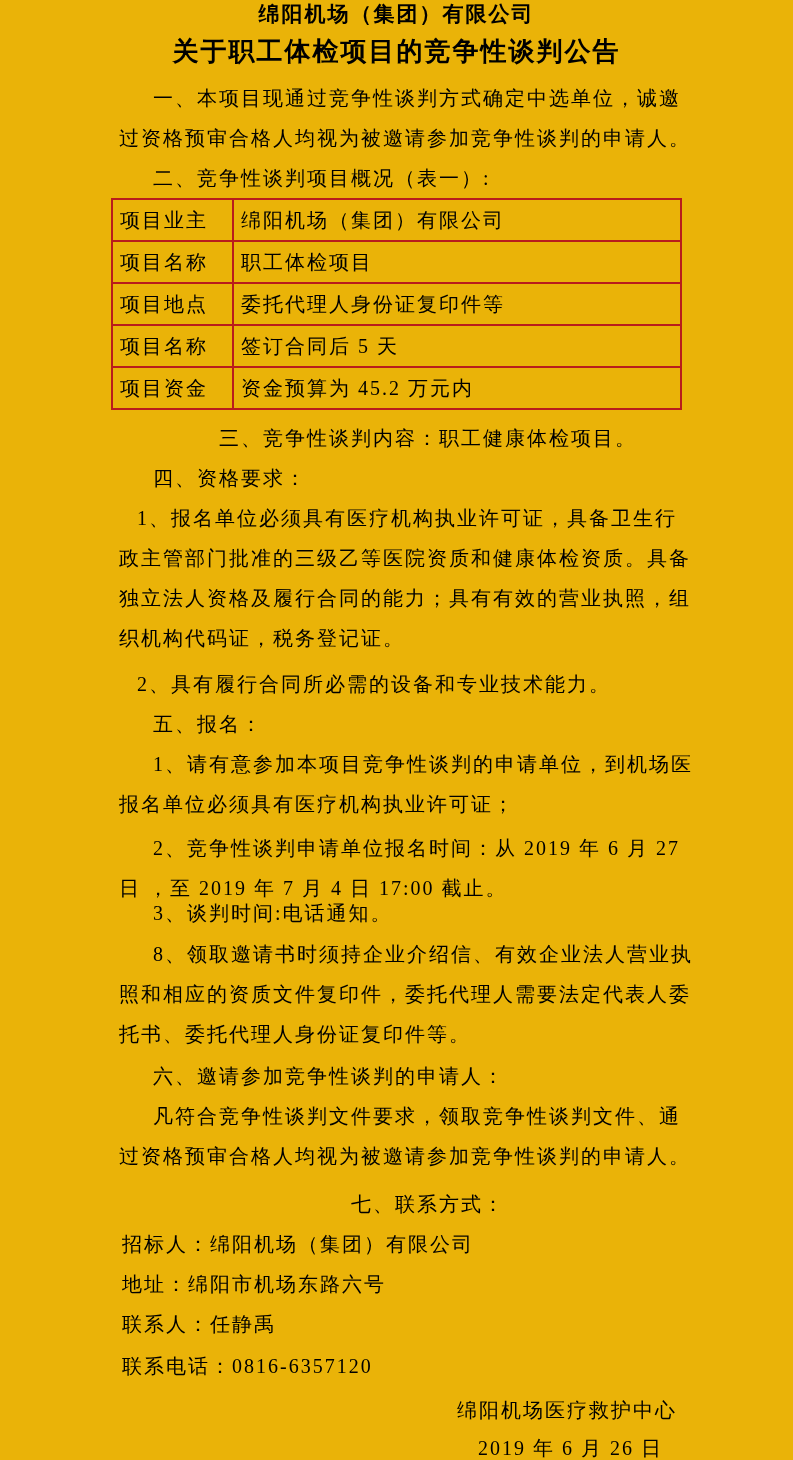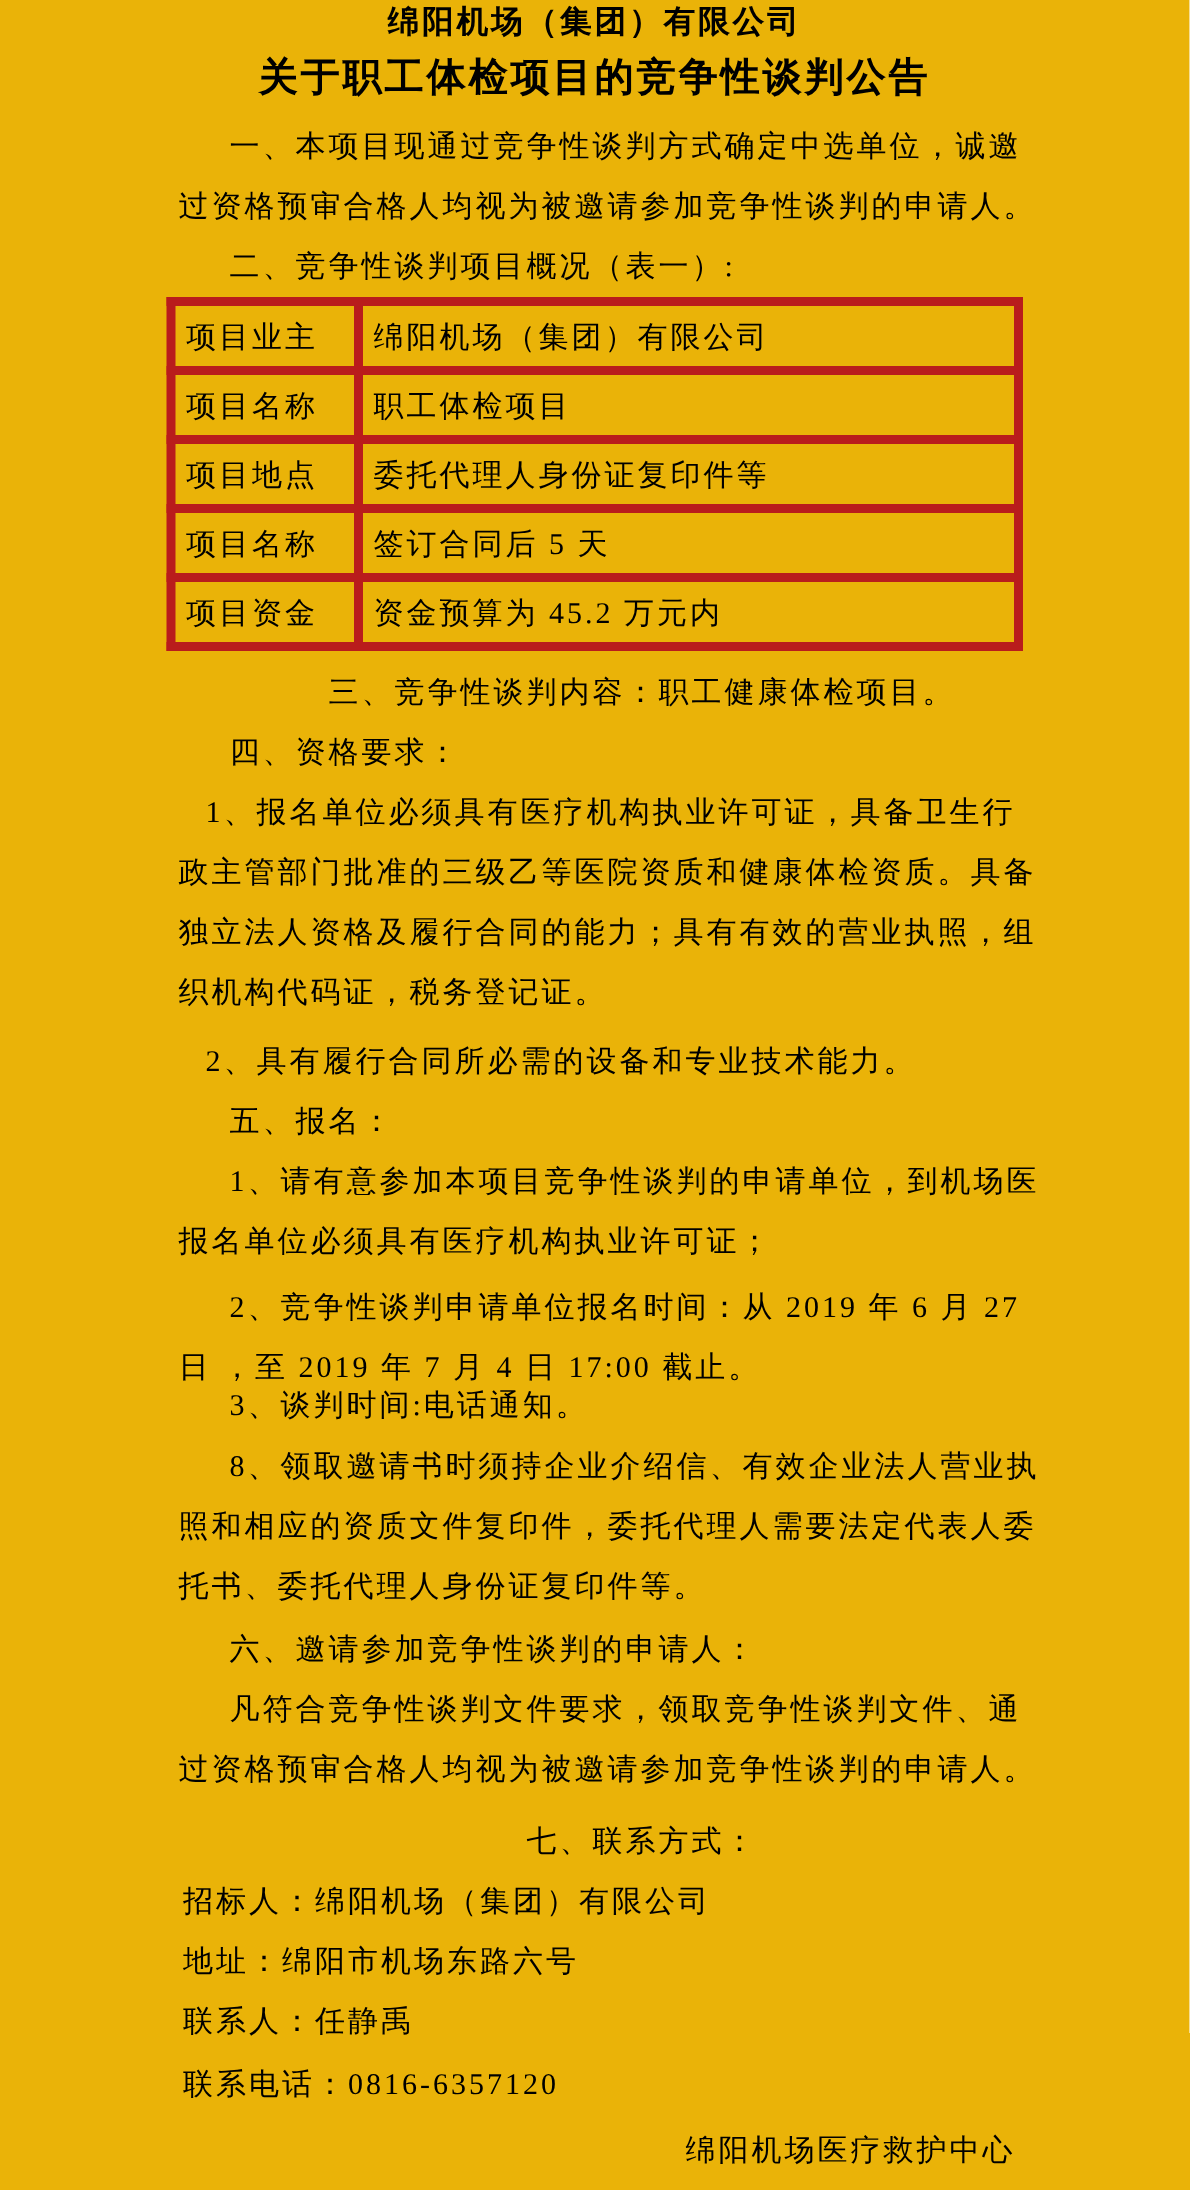--- a/index.html
+++ b/index.html
@@ -70,21 +70,21 @@
     line-height: 20px;
     white-space: nowrap;
   }
   table.project {
     border-collapse: collapse;
     margin-left: 111px;
     width: 571px;
     table-layout: fixed;
   }
   table.project td {
-    border: 6px solid #b91c1c;
+    border: 2px solid #b91c1c;
     height: 40px;
     font-size: 20px;
     letter-spacing: 2px;
     padding: 0 0 0 7px;
     vertical-align: middle;
     white-space: nowrap;
     overflow: hidden;
   }
   table.project td.lab { width: 112px; }
 </style>

